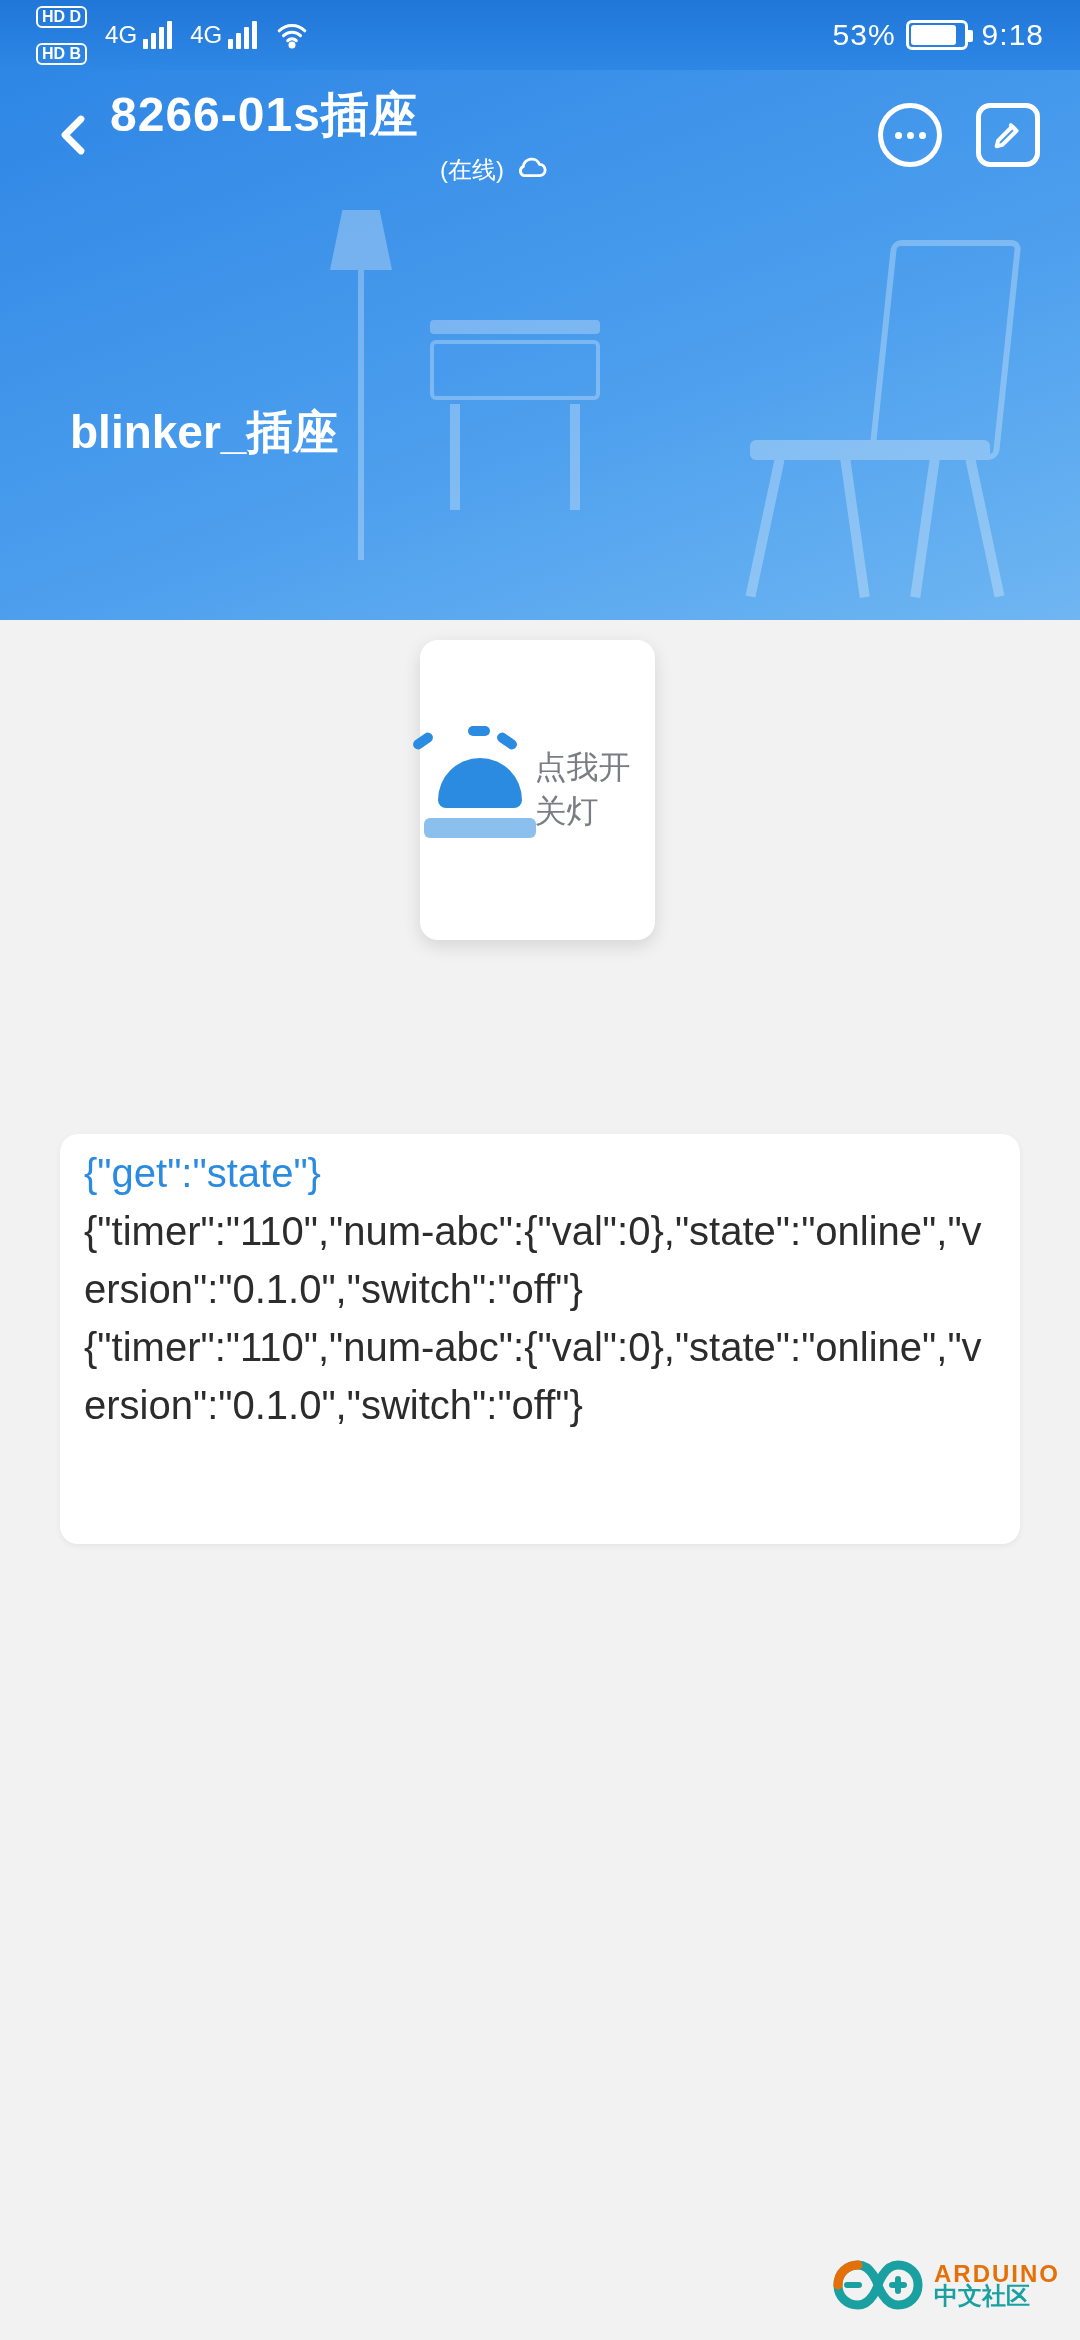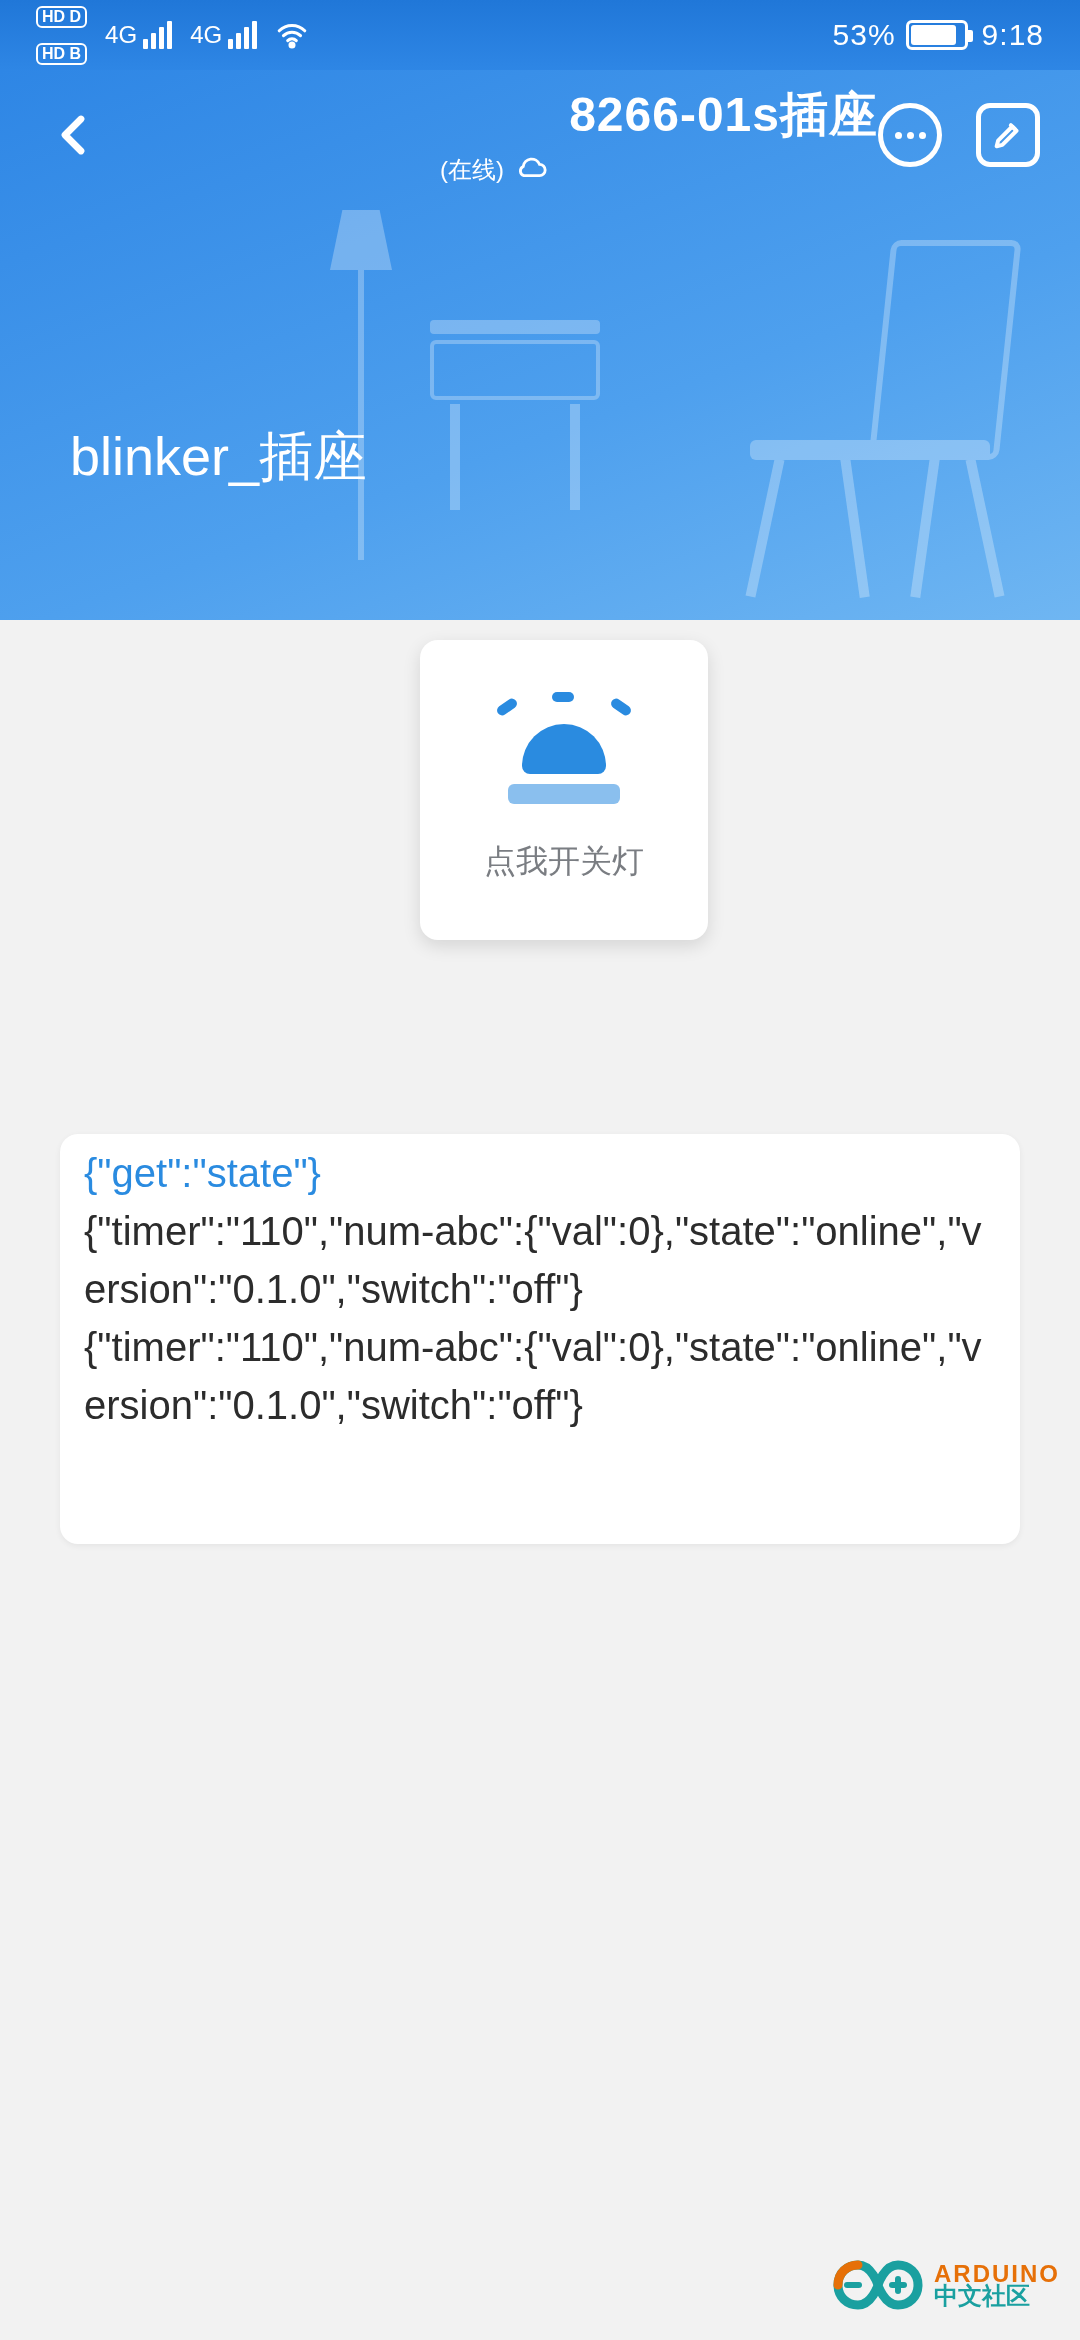--- a/index.html
+++ b/index.html
@@ -20,50 +20,50 @@
   .wifi-icon svg { width:34px; height:34px; }
   .batt-wrap { display:flex; align-items:center; gap:10px; }
   .batt { width:62px; height:30px; border:3px solid #fff; border-radius:6px; position:relative; }
   .batt::after { content:""; position:absolute; right:-8px; top:7px; width:5px; height:12px; background:#fff; border-radius:0 2px 2px 0; }
   .batt-fill { position:absolute; left:2px; top:2px; bottom:2px; width:81%; background:#fff; border-radius:3px; }
 
   
   .hero { width:100%; height:550px; background:linear-gradient(160deg,#2e86e5 0%,#4ea0ee 60%,#6fb6f2 100%); color:#fff; position:relative; overflow:hidden; }
   .nav-row { display:flex; align-items:center; height:130px; padding:0 40px; }
   .back-btn { width:70px; height:70px; display:flex; align-items:center; justify-content:center; }
-  .title-col { flex:1; text-align:right; }
+  .title-col { flex:1; text-align:left; }
   .title-main { font-size:48px; font-weight:600; letter-spacing:1px; }
   .title-sub { font-size:24px; margin-top:6px; display:flex; align-items:center; justify-content:center; gap:10px; }
   .cloud-icon svg { width:34px; height:34px; }
   .nav-right { display:flex; gap:34px; }
   .circ-btn { width:64px; height:64px; border:5px solid #fff; border-radius:50%; display:flex; align-items:center; justify-content:center; }
   .dots { display:flex; gap:5px; }
   .dots span { width:7px; height:7px; background:#fff; border-radius:50%; }
   .edit-btn { width:64px; height:64px; border:5px solid #fff; border-radius:14px; display:flex; align-items:center; justify-content:center; }
-  .hero-name { position:absolute; left:70px; top:351px; font-size:54px; font-weight:400; }
+  .hero-name { position:absolute; left:70px; top:332px; font-size:46px; font-weight:700; }
 
   
   .furn { position:absolute; opacity:0.28; }
   .lamp { left:310px; top:70px; width:100px; height:420px; }
   .lamp .post{ position:absolute; left:48px; top:120px; width:6px; height:300px; background:#fff; }
   .lamp .shade{ position:absolute; left:20px; top:70px; width:62px; height:60px; background:#fff; clip-path:polygon(20% 0,80% 0,100% 100%,0 100%); }
   .table { left:430px; top:250px; width:170px; height:190px; }
   .table .top{position:absolute;top:0;left:0;right:0;height:14px;background:#fff;border-radius:4px;}
   .table .drawer{position:absolute;top:20px;left:0;right:0;height:60px;border:4px solid #fff;border-radius:6px;}
   .table .leg{position:absolute;top:84px;width:10px;height:106px;background:#fff;}
   .table .leg.l{left:20px;} .table .leg.r{right:20px;}
   .chair { right:60px; top:170px; width:300px; height:350px; }
   .chair .back{position:absolute;left:160px;top:0;width:130px;height:220px;border:6px solid #fff;border-radius:10px;transform:skewX(-6deg);}
   .chair .seat{position:absolute;left:30px;top:200px;width:240px;height:20px;background:#fff;border-radius:6px;}
   .chair .leg{position:absolute;width:10px;height:140px;background:#fff;top:218px;}
   .chair .leg.a{left:40px;transform:rotate(12deg);} .chair .leg.b{left:130px;transform:rotate(-8deg);}
   .chair .leg.c{left:200px;transform:rotate(8deg);} .chair .leg.d{left:260px;transform:rotate(-12deg);}
 
   
-  .toggle-card { position:absolute; left:420px; top:640px; width:288px; height:300px; background:var(--card-bg); border-radius:18px; box-shadow:0 6px 18px rgba(0,0,0,0.12); display:flex; flex-direction:column; align-items:center; justify-content:center; gap:24px; }
+  .toggle-card { position:absolute; left:420px; top:640px; width:235px; height:300px; background:var(--card-bg); border-radius:18px; box-shadow:0 6px 18px rgba(0,0,0,0.12); display:flex; flex-direction:row; align-items:center; justify-content:center; gap:24px; }
   .lamp-icon { width:120px; height:120px; position:relative; }
   .lamp-icon .rays span{ position:absolute; width:22px; height:10px; background:#2a8be0; border-radius:5px; top:6px; }
   .lamp-icon .rays span:nth-child(1){left:-8px;transform:rotate(-35deg);}
   .lamp-icon .rays span:nth-child(2){left:48px;transform:rotate(0deg);top:-4px;}
   .lamp-icon .rays span:nth-child(3){right:-8px;transform:rotate(35deg);}
   .lamp-icon .dome{position:absolute;left:18px;top:28px;width:84px;height:50px;background:#2a8be0;border-radius:42px 42px 8px 8px;}
   .lamp-icon .base{position:absolute;left:4px;bottom:12px;width:112px;height:20px;background:#2a8be0;border-radius:6px;opacity:.55;}
   .toggle-label { font-size:32px; color:#7a7d82; }
 
   

